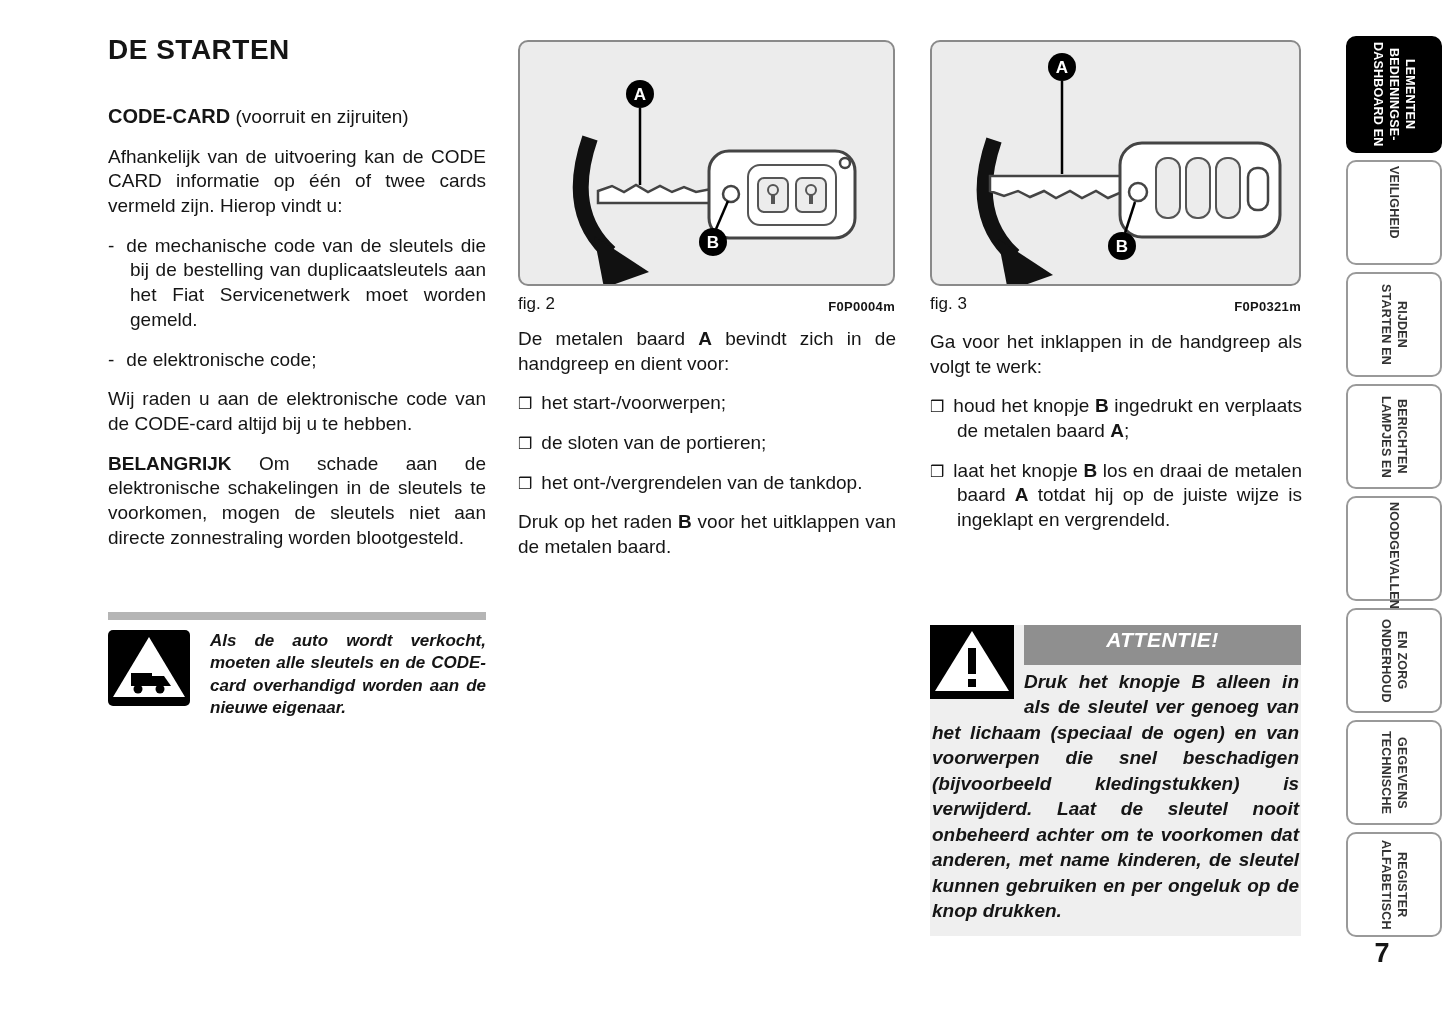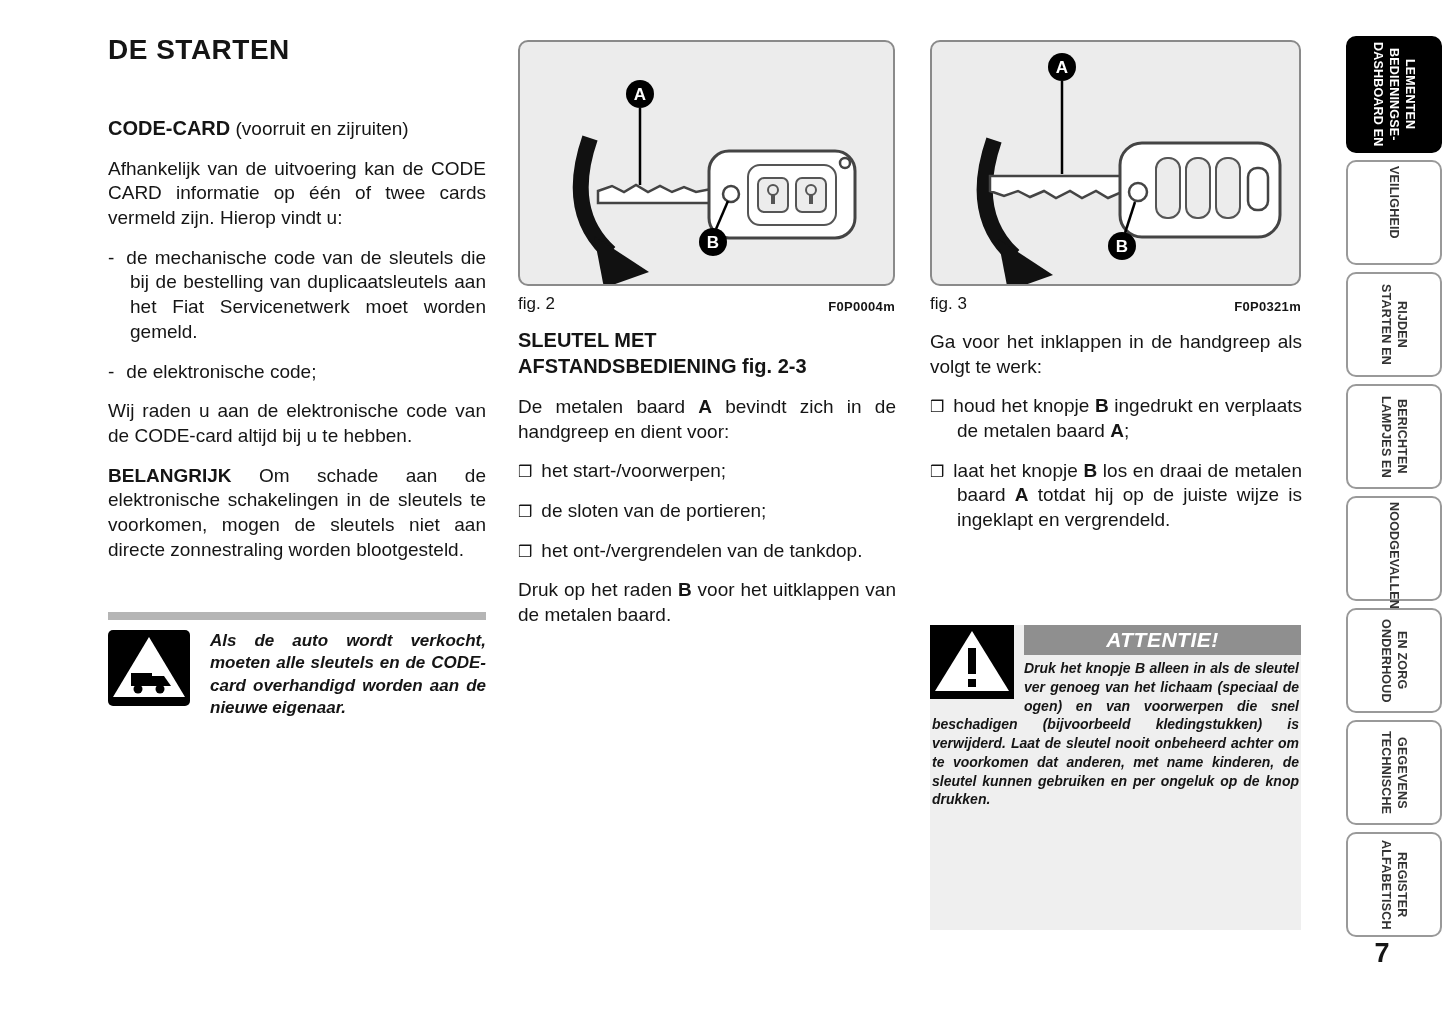--- a/index.html
+++ b/index.html
@@ -17,21 +17,21 @@
   b { font-weight:bold; }
 
   
   .page-title {
     position:absolute; left:108px; top:34px;
     font-size:28px; font-weight:bold; letter-spacing:.5px;
   }
   .col-left {
     position:absolute; left:108px; top:103px; width:378px;
   }
-  .subheading { font-size:19px; line-height:1.3; margin-bottom:15px; text-align:left;margin-top:12px; }
+  .subheading { font-size:19px; line-height:1.3; margin-bottom:15px; text-align:left; }
   .subheading .hb { font-weight:bold; font-size:20px; }
   .dash-bullet { padding-left:22px; text-indent:-22px; }
   .dash-bullet .marker { margin-right:12px; }
 
   .note-block { position:absolute; left:108px; top:612px; width:378px; }
   .note-bar { height:8px; background:#b5b5b5; margin-bottom:10px; }
   .note-row { display:flex; align-items:flex-start; }
   .note-icon { flex:0 0 82px; }
   .note-text {
     margin-left:20px; font-size:17px; line-height:1.32;
@@ -61,26 +61,26 @@
 
   
   .col-right { position:absolute; left:930px; top:330px; width:372px; }
 
   .attention-box {
     position:absolute; left:930px; top:625px; width:371px;
     background:#efefef; padding-bottom:12px; min-height:305px;
   }
   .attention-icon { float:left; margin:0 10px 8px 0; }
   .attention-title {
-    overflow:hidden; height:30px; line-height:30px; background:#8f8f8f;
+    overflow:hidden; height:40px; line-height:30px; background:#8f8f8f;
     color:#ffffff; font-size:21px; font-weight:bold; font-style:italic;
     text-align:center; letter-spacing:.5px; margin-bottom:4px;
   }
   .attention-body {
-    font-size:14px; line-height:1.34; font-weight:bold; font-style:italic;
+    font-size:19px; line-height:1.34; font-weight:bold; font-style:italic;
     text-align:justify; padding:0 2px 0 2px;
   }
 
   
   .tabs {
     position:absolute; left:1346px; top:36px; width:96px;
     display:flex; flex-direction:column; gap:7px;
   }
   .tab {
     height:105px; background:#fff; border:2px solid #999; border-radius:10px;
@@ -189,24 +189,20 @@
     <circle cx="190" cy="204" r="14" fill="#000"></circle>
     <text x="190" y="210" text-anchor="middle" fill="#fff" font-size="17" font-weight="bold" font-family="Liberation Sans, sans-serif">B</text>
   </svg>
 </div>
 <div class="fig-caption-row" id="fig3-cap">
   <span class="fig-label">fig. 3</span>
   <span class="fig-code">F0P0321m</span>
 </div>
 
 <div class="col-middle">
-  <h2 class="section-heading">
-    <span>SLEUTEL MET</span><br>
-    <span>AFSTANDSBEDIENING fig. 2-3</span>
-  </h2>
   <p class="para"><span>De metalen baard </span><b>A</b><span> bevindt zich in de handgreep en dient voor:</span></p>
   <p class="para sq-bullet"><span class="marker">❒</span><span>het start-/voorwerpen;</span></p>
   <p class="para sq-bullet"><span class="marker">❒</span><span>de sloten van de portieren;</span></p>
   <p class="para sq-bullet"><span class="marker">❒</span><span>het ont-/vergrendelen van de tankdop.</span></p>
   <p class="para"><span>Druk op het raden </span><b>B</b><span> voor het uitklappen van de metalen baard.</span></p>
 </div>
 
 <div class="col-right">
   <p class="para">Ga voor het inklappen in de handgreep als volgt te werk:</p>
   <p class="para sq-bullet"><span class="marker">❒</span><span>houd het knopje </span><b>B</b><span> ingedrukt en verplaats de metalen baard </span><b>A</b><span>;</span></p>

